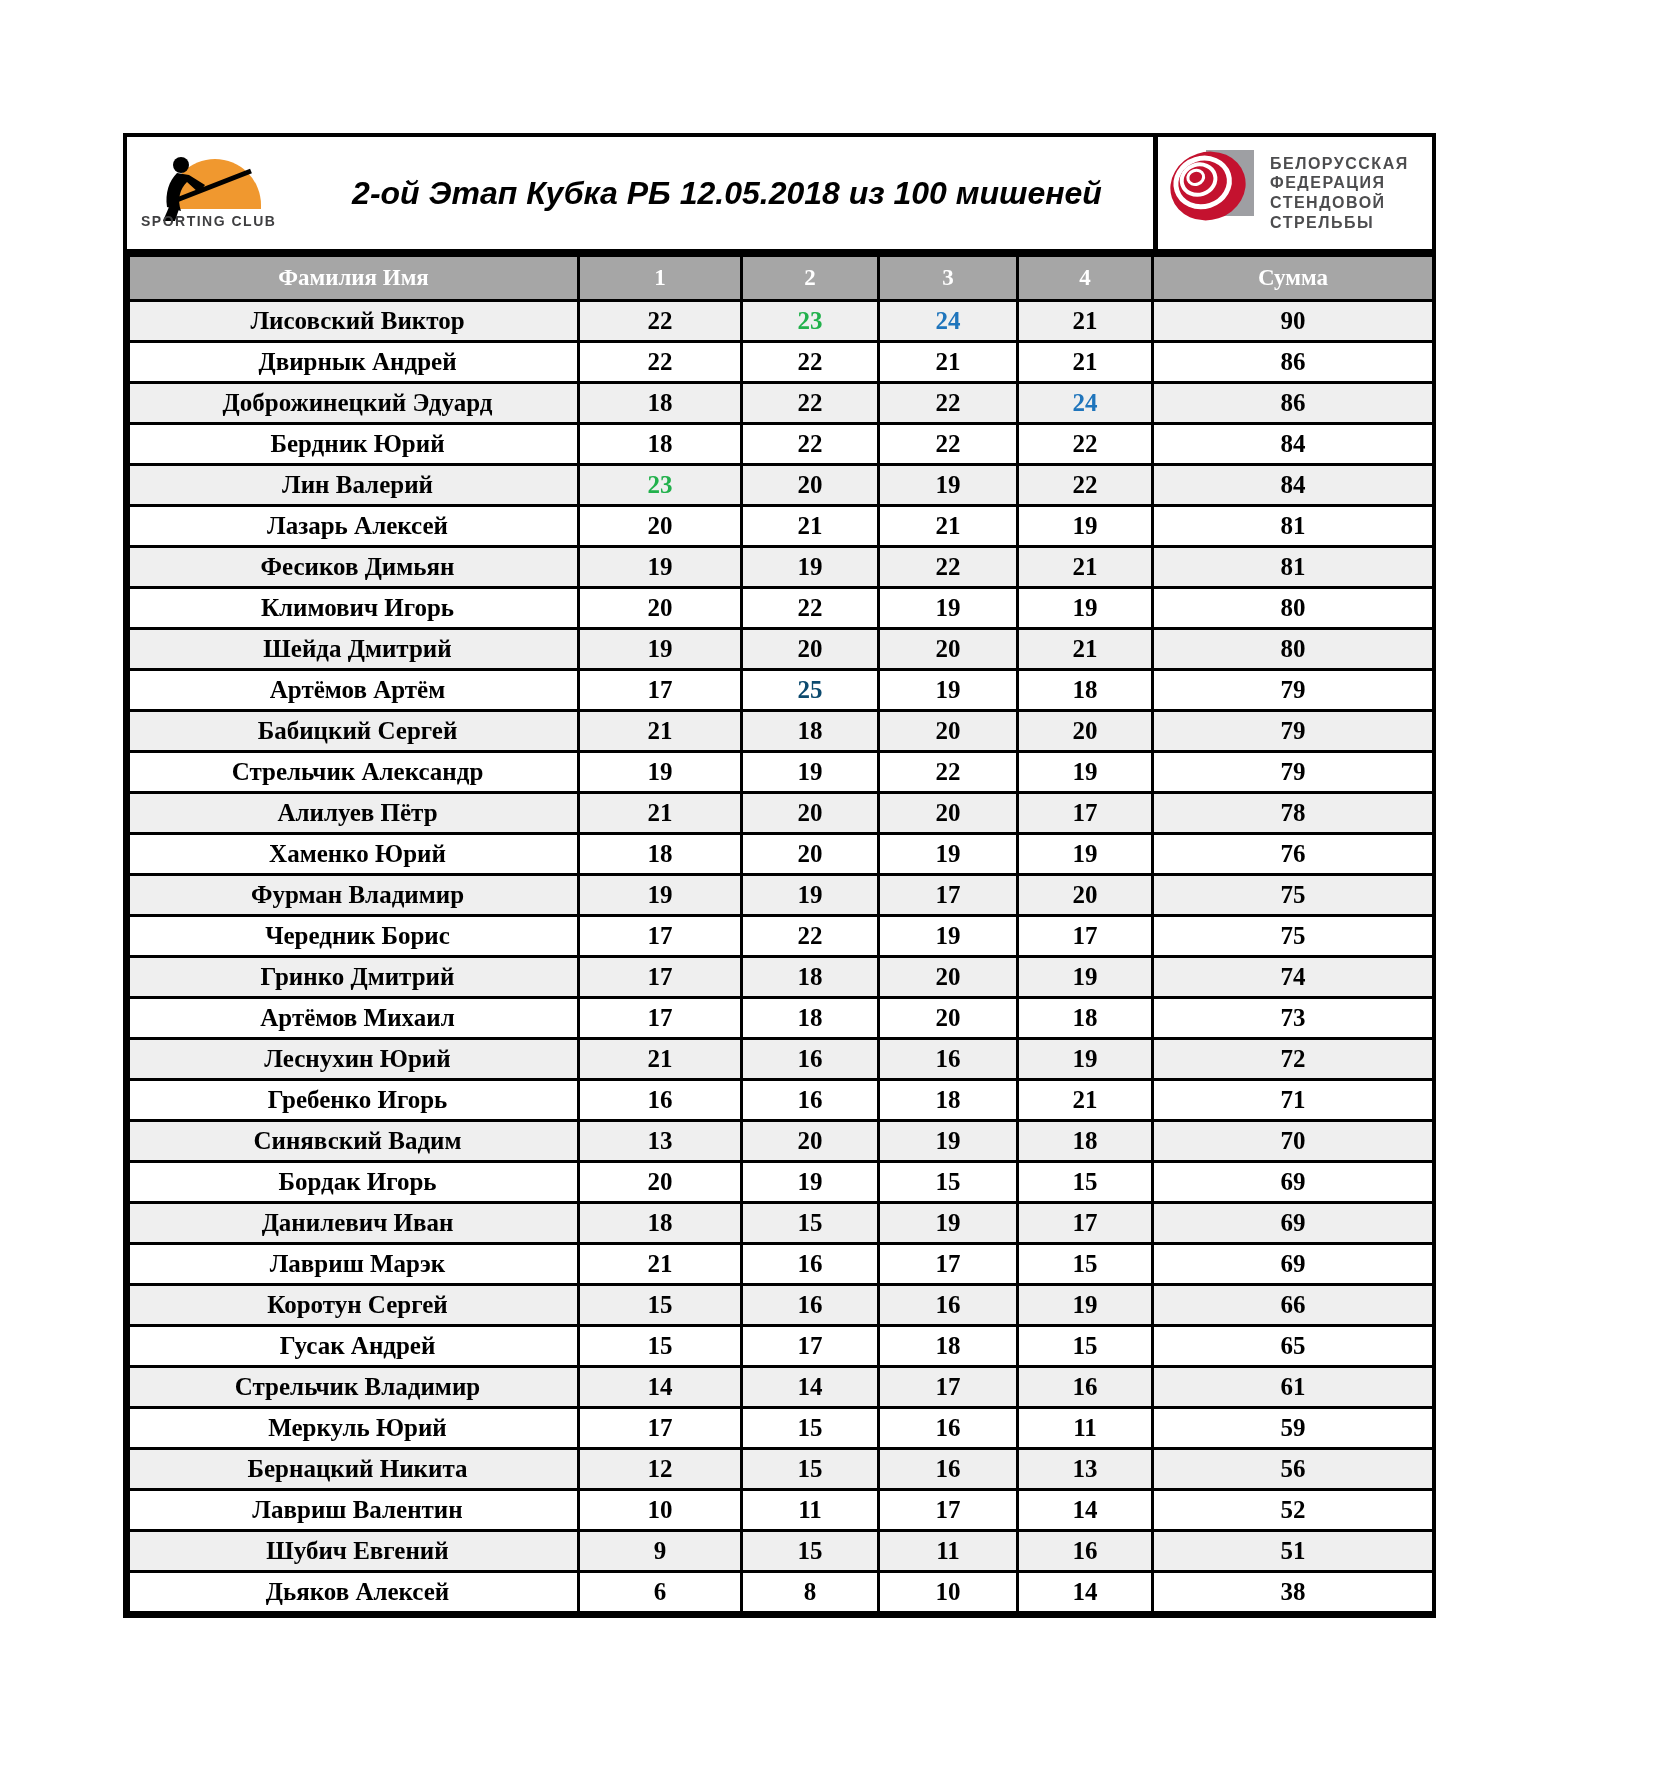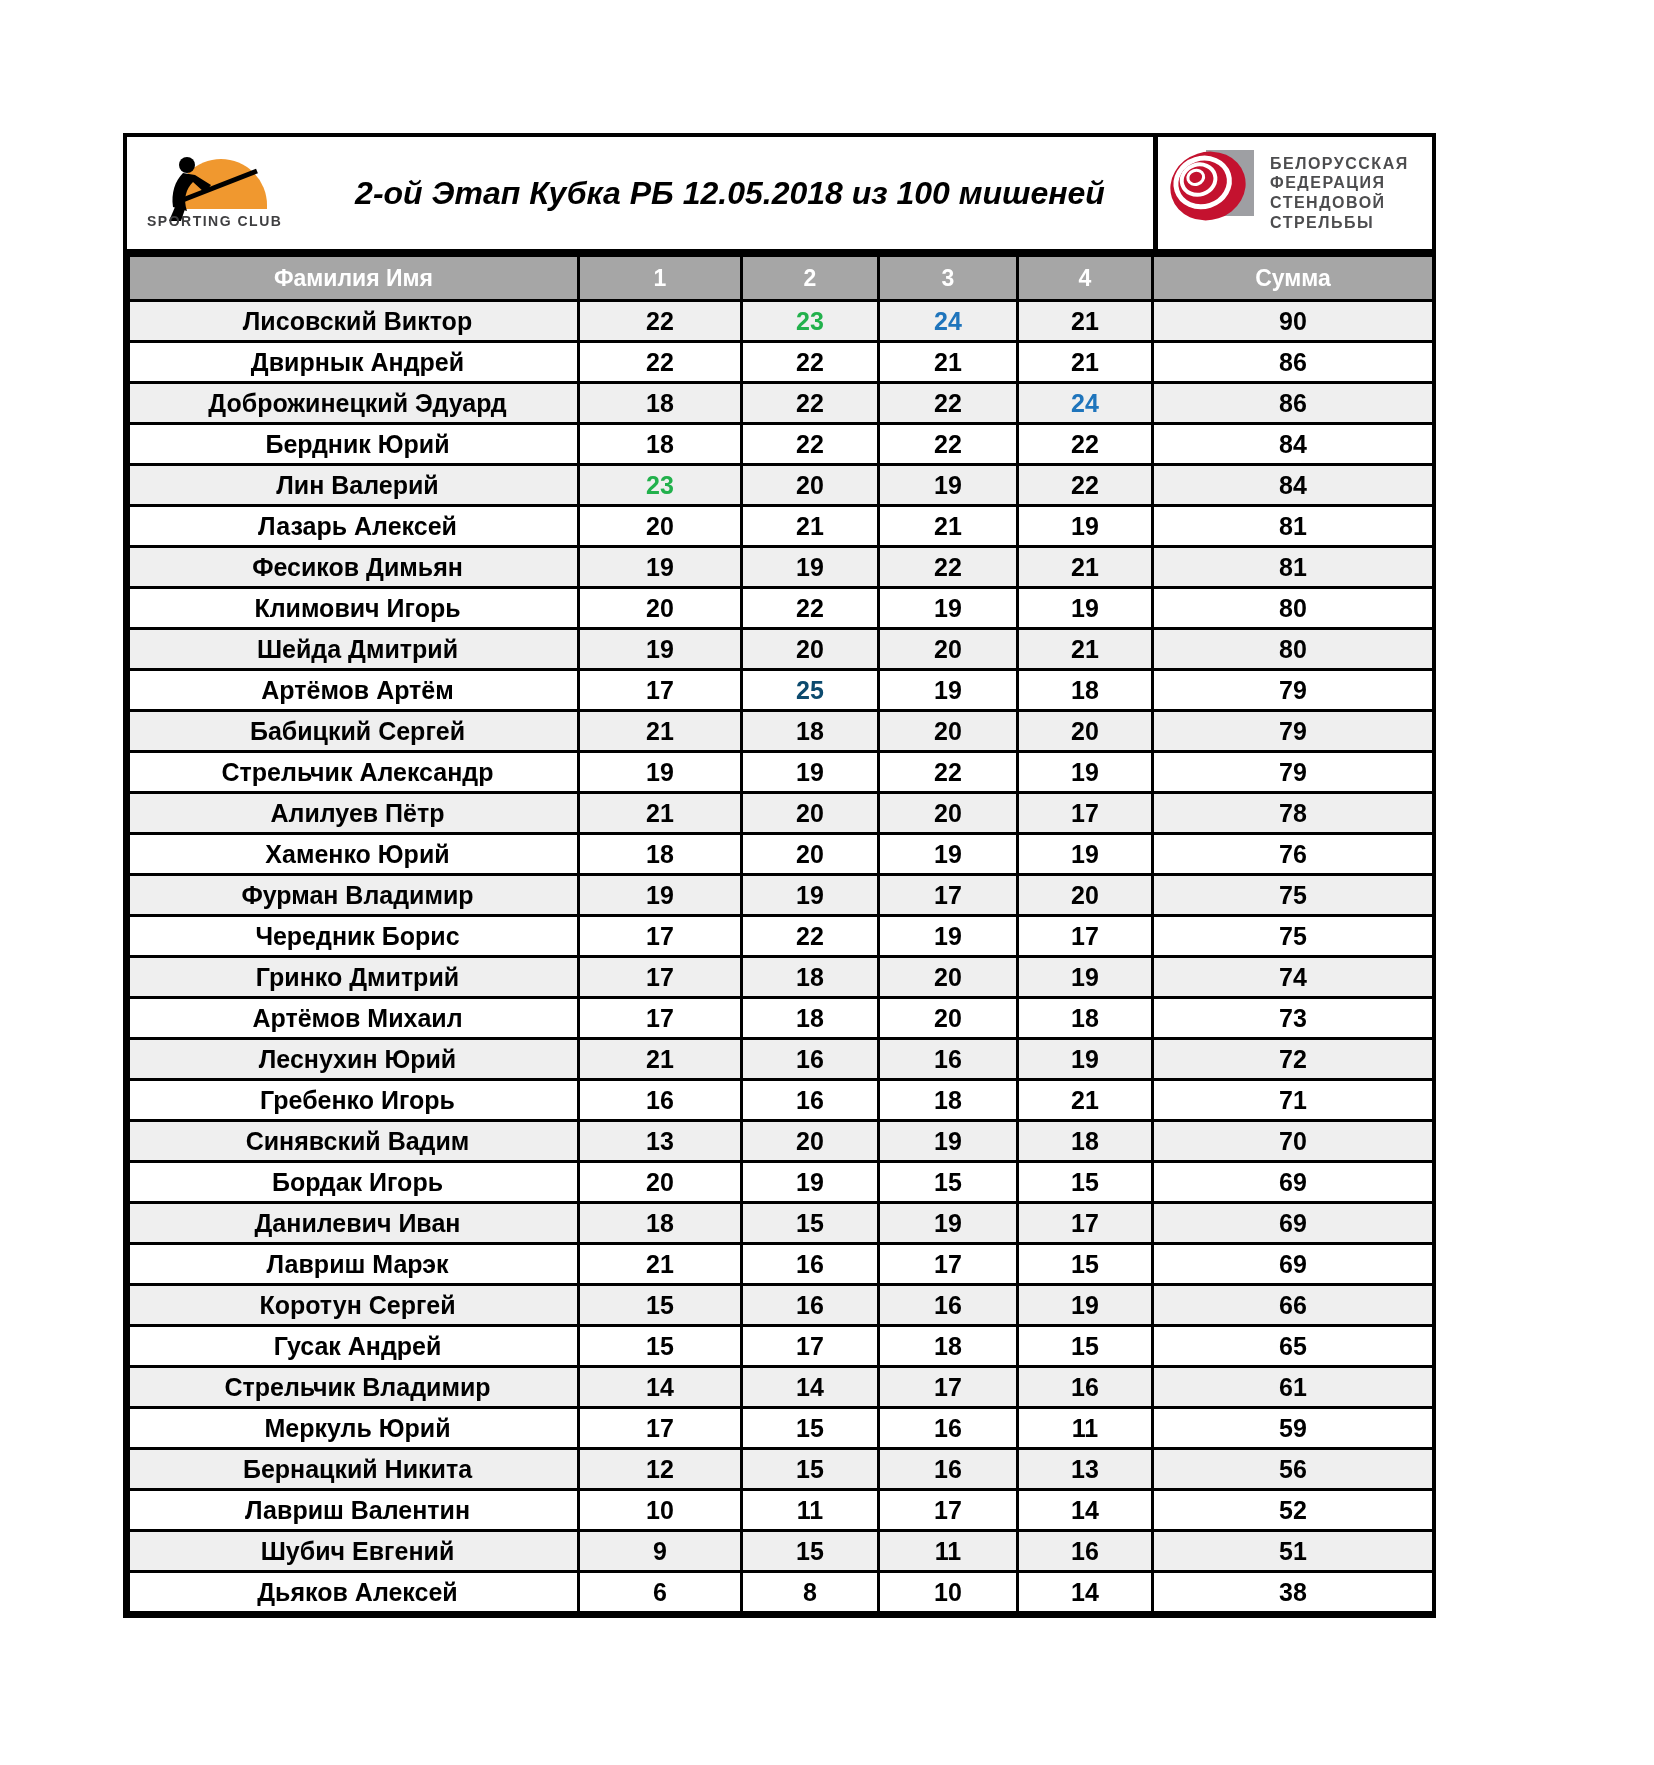--- a/index.html
+++ b/index.html
@@ -2,29 +2,29 @@
 <html><head>
 <meta charset="utf-8">
 <style>
   html,body{margin:0;padding:0;background:#ffffff;}
   body{width:1654px;height:1765px;position:relative;font-family:"Liberation Sans",sans-serif;}
   .sheet{position:absolute;left:123px;top:133px;width:1313px;border:4px solid #000;background:#fff;box-sizing:border-box;}
   
   .band{display:flex;align-items:stretch;height:112px;border-bottom:5px solid #000;background:#fff;}
   .band-left{flex:1;display:flex;align-items:center;border-right:5px solid #000;min-width:0;}
   .band-right{width:274px;display:flex;align-items:center;padding:6px 8px;box-sizing:border-box;}
-  .sc-logo{width:160px;margin-left:20px;flex:0 0 auto;position:relative;height:96px;}
+  .sc-logo{width:160px;margin-left:14px;flex:0 0 auto;position:relative;height:96px;}
   .sc-dome{position:absolute;left:28px;top:14px;width:92px;height:50px;background:#F0982F;border-radius:92px 92px 0 0;}
   .sc-shooter{position:absolute;left:6px;top:0px;}
   .sc-text{position:absolute;left:0px;top:68px;width:160px;font-size:14px;font-weight:bold;letter-spacing:1.5px;color:#3F3F41;white-space:nowrap;}
   .band-title{flex:1;text-align:center;font-size:32px;font-weight:bold;font-style:italic;color:#000;padding:0 10px;white-space:nowrap;}
   .fed-mark{position:relative;width:104px;height:94px;flex:0 0 auto;}
   .fed-text{font-size:16px;font-weight:bold;letter-spacing:1.5px;color:#4D4D4F;line-height:1.22;white-space:nowrap;}
   
-  table{border-collapse:collapse;width:100%;table-layout:fixed;}
+  table{border-collapse:collapse;width:100%;table-layout:fixed;font-family:Liberation Serif, serif;}
   th,td{border:3px solid #000;box-sizing:border-box;overflow:hidden;}
   th{background:#A6A6A6;color:#fff;font-size:23px;font-weight:bold;height:45px;text-align:center;}
   td{height:41px;font-size:25px;font-weight:bold;color:#000;text-align:center;background:#fff;}
   td.name{text-align:center;padding-left:9px;}
   tr.odd td{background:#EFEFEF;}
 </style>
 </head>
 <body>
 
 <div class="sheet">

